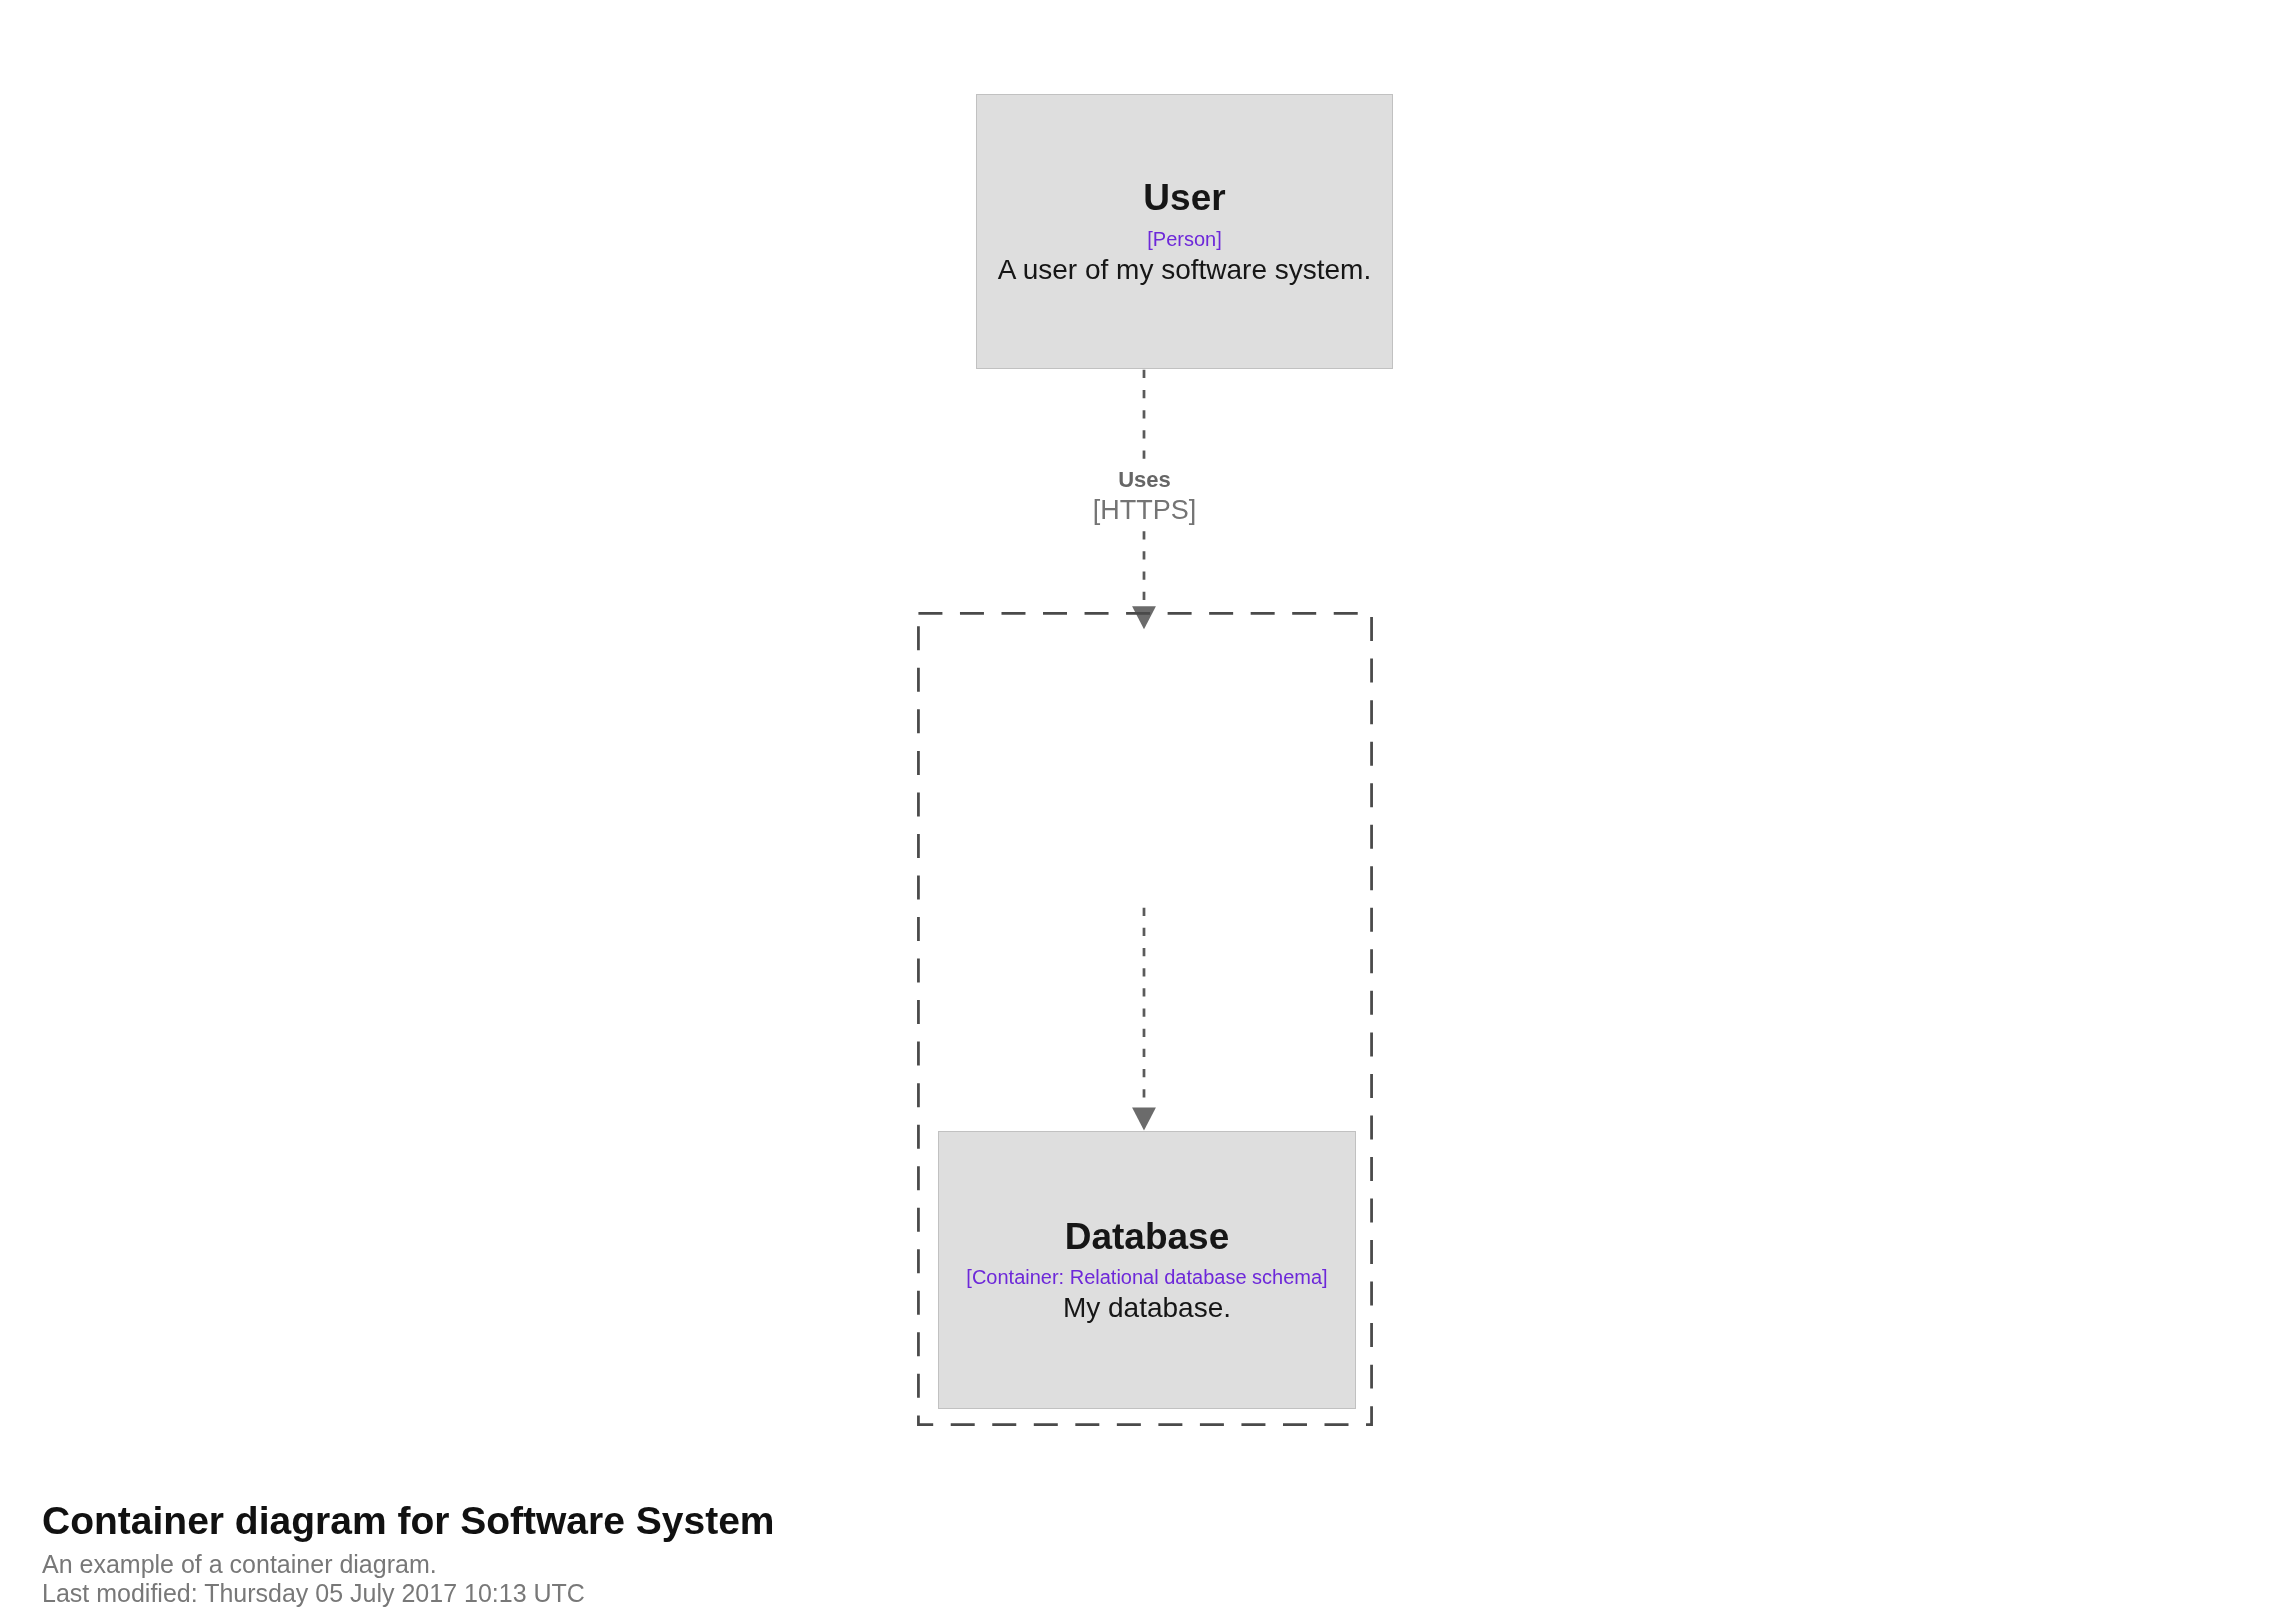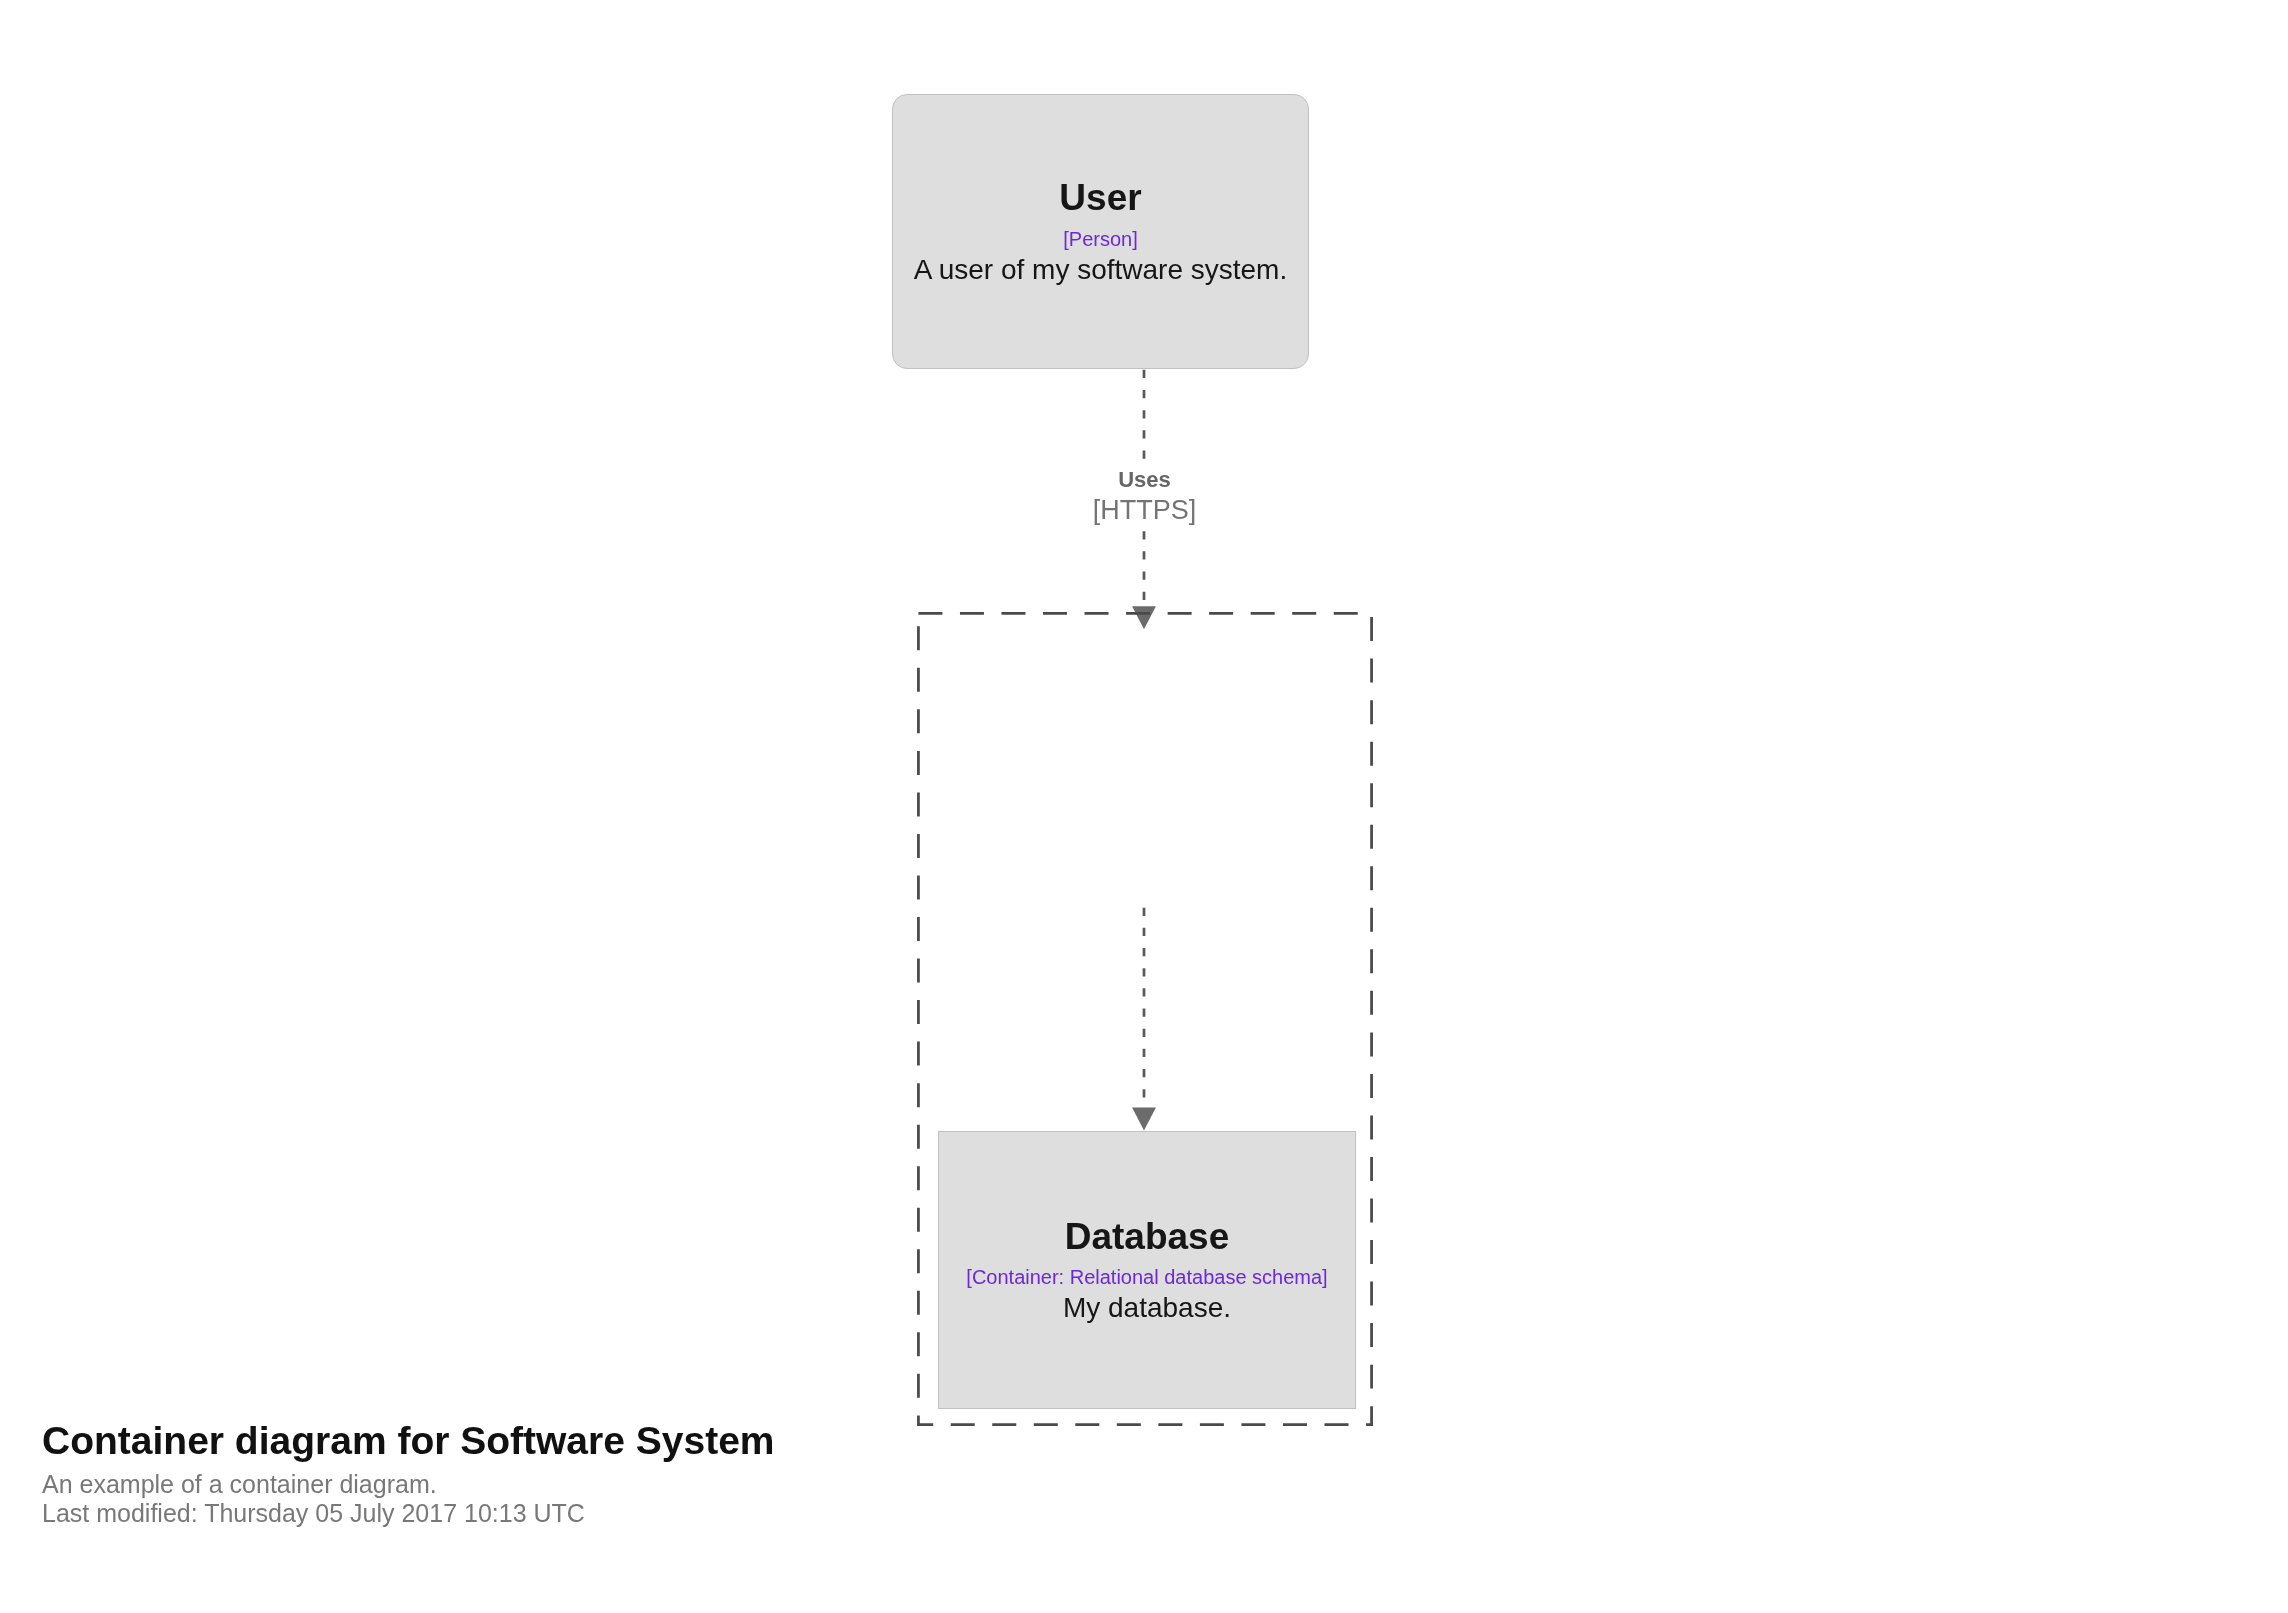--- a/index.html
+++ b/index.html
@@ -22,21 +22,21 @@
     background: #dedede;
     border: 1.8px solid #c1c1c1;
     box-sizing: border-box;
     display: flex;
     flex-direction: column;
     align-items: center;
     justify-content: center;
     text-align: center;
     padding: 0 18.5px;
   }
-  .node-user   { left: 892px; top: 94px;  width: 417px; height: 275px; border-radius: 15px; }
+  .node-user   { left: 976px; top: 94px;  width: 417px; height: 275px; }
   .node-webapp { left: 937px; top: 629px;  width: 416px; height: 278px; }
   .node-db     { left: 938px; top: 1131px; width: 418px; height: 278px; }
 
   .node-title {
     font-size: 37px;
     font-weight: bold;
     color: #161616;
     line-height: 42px;
   }
   .node-meta {
@@ -87,21 +87,21 @@
     font-size: 27px;
     color: #747474;
     line-height: 26px;
     margin-top: 2.8px;
   }
 
   
   .footer {
     position: absolute;
     left: 42px;
-    top: 1419px;
+    top: 1499px;
   }
   .footer-title {
     font-size: 39px;
     font-weight: bold;
     color: #111111;
     line-height: 44px;
   }
   .footer-sub {
     font-size: 25px;
     color: #787878;

